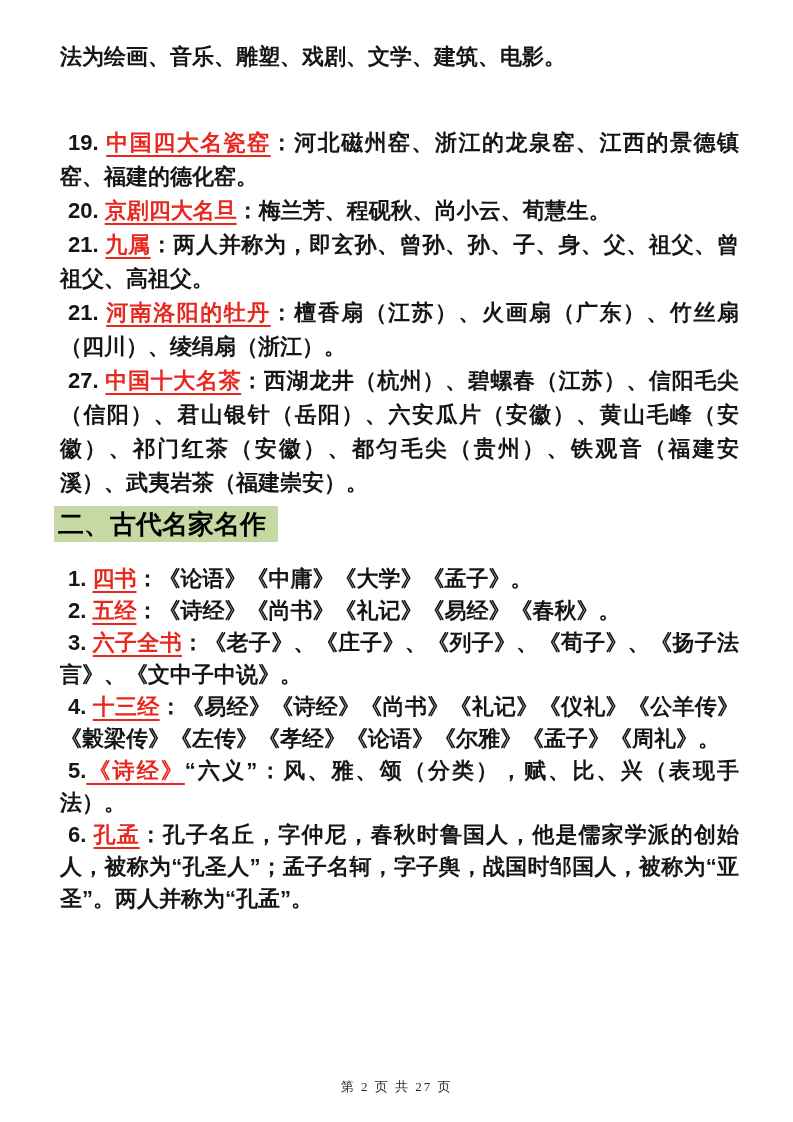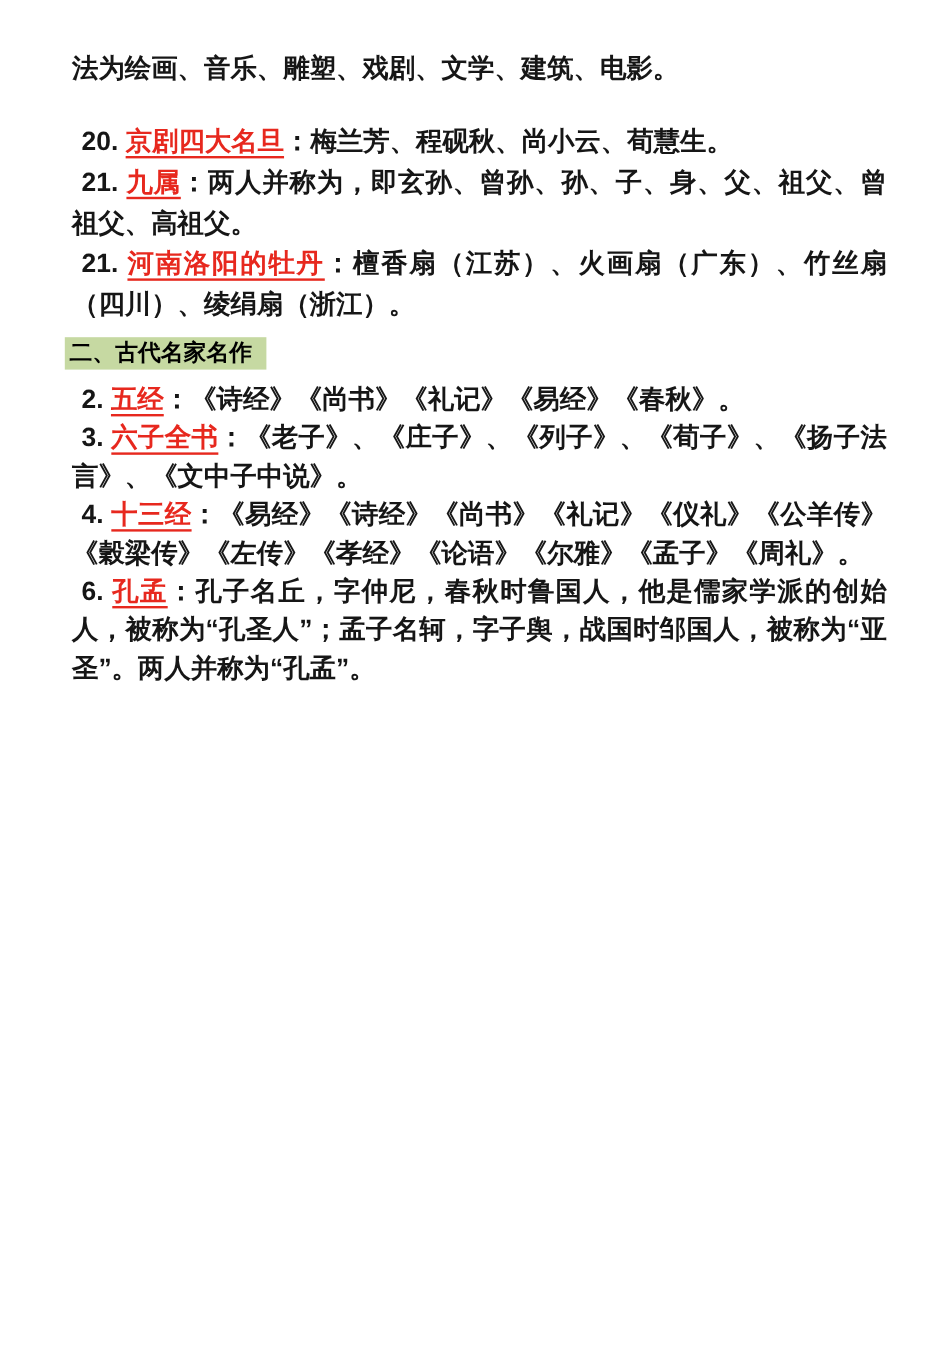--- a/index.html
+++ b/index.html
@@ -21,41 +21,41 @@
   }
   .para {
     margin: 0;
     font-size: 22px;
     font-weight: 600;
     line-height: 34px;
     text-align: justify;
     color: #161616;
   }
   .intro-para {
-    margin-bottom: 27px;
+    margin-bottom: 52px;
     text-indent: 0;
   }
   .item {
     text-indent: 8px;
   }
   .sec2 .item {
     line-height: 32px;
   }
   .num { color: #161616; }
   .term {
     color: var(--term-red, #e7281e);
     text-decoration: underline;
     text-decoration-color: var(--term-red, #e7281e);
     text-decoration-thickness: 2px;
     text-underline-offset: 5px;
   }
   .body-text { color: #161616; }
   .heading {
-    margin: 6px 0 4px -6px;
-    font-size: 19px;
+    margin: 6px 0 21px -6px;
+    font-size: 26px;
     font-weight: bold;
     line-height: 36px;
     color: #000000;
   }
   .heading .hl {
     background: var(--heading-highlight, #c6d9a2);
     padding: 3px 12px 3px 4px;
   }
   .footer {
     position: absolute;
@@ -71,29 +71,34 @@
 </style>
 </head>
 <body>
 
 <div class="page">
   <div class="content">
 
     <p class="para intro-para">法为绘画、音乐、雕塑、戏剧、文学、建筑、电影。</p>
 
     <div class="sec1" id="list1">
+        <p class="para item"><span class="num">19. </span><span class="term">中国四大名瓷窑</span><span class="body-text">：河北磁州窑、浙江的龙泉窑、江西的景德镇窑、福建的德化窑。</span></p>
         <p class="para item"><span class="num">20. </span><span class="term">京剧四大名旦</span><span class="body-text">：梅兰芳、程砚秋、尚小云、荀慧生。</span></p>
         <p class="para item"><span class="num">21. </span><span class="term">九属</span><span class="body-text">：两人并称为，即玄孙、曾孙、孙、子、身、父、祖父、曾祖父、高祖父。</span></p>
         <p class="para item"><span class="num">21. </span><span class="term">河南洛阳的牡丹</span><span class="body-text">：檀香扇（江苏）、火画扇（广东）、竹丝扇（四川）、绫绢扇（浙江）。</span></p>
+        <p class="para item"><span class="num">27. </span><span class="term">中国十大名茶</span><span class="body-text">：西湖龙井（杭州）、碧螺春（江苏）、信阳毛尖（信阳）、君山银针（岳阳）、六安瓜片（安徽）、黄山毛峰（安徽）、祁门红茶（安徽）、都匀毛尖（贵州）、铁观音（福建安溪）、武夷岩茶（福建崇安）。</span></p>
       </div>
 
     <h2 class="heading"><span class="hl">二、古代名家名作</span></h2>
 
     <div class="sec2" id="list2">
+        <p class="para item"><span class="num">1. </span><span class="term">四书</span><span class="body-text">：《论语》《中庸》《大学》《孟子》。</span></p>
         <p class="para item"><span class="num">2. </span><span class="term">五经</span><span class="body-text">：《诗经》《尚书》《礼记》《易经》《春秋》。</span></p>
         <p class="para item"><span class="num">3. </span><span class="term">六子全书</span><span class="body-text">：《老子》、《庄子》、《列子》、《荀子》、《扬子法言》、《文中子中说》。</span></p>
         <p class="para item"><span class="num">4. </span><span class="term">十三经</span><span class="body-text">：《易经》《诗经》《尚书》《礼记》《仪礼》《公羊传》《穀梁传》《左传》《孝经》《论语》《尔雅》《孟子》《周礼》。</span></p>
+        <p class="para item"><span class="num">5.</span><span class="term">《诗经》</span><span class="body-text">“六义”：风、雅、颂（分类），赋、比、兴（表现手法）。</span></p>
         <p class="para item"><span class="num">6. </span><span class="term">孔孟</span><span class="body-text">：孔子名丘，字仲尼，春秋时鲁国人，他是儒家学派的创始人，被称为“孔圣人”；孟子名轲，字子舆，战国时邹国人，被称为“亚圣”。两人并称为“孔孟”。</span></p>
       </div>
 
   </div>
 
+  <div class="footer">第 2 页 共 27 页</div>
 </div>
 
 </body></html>

